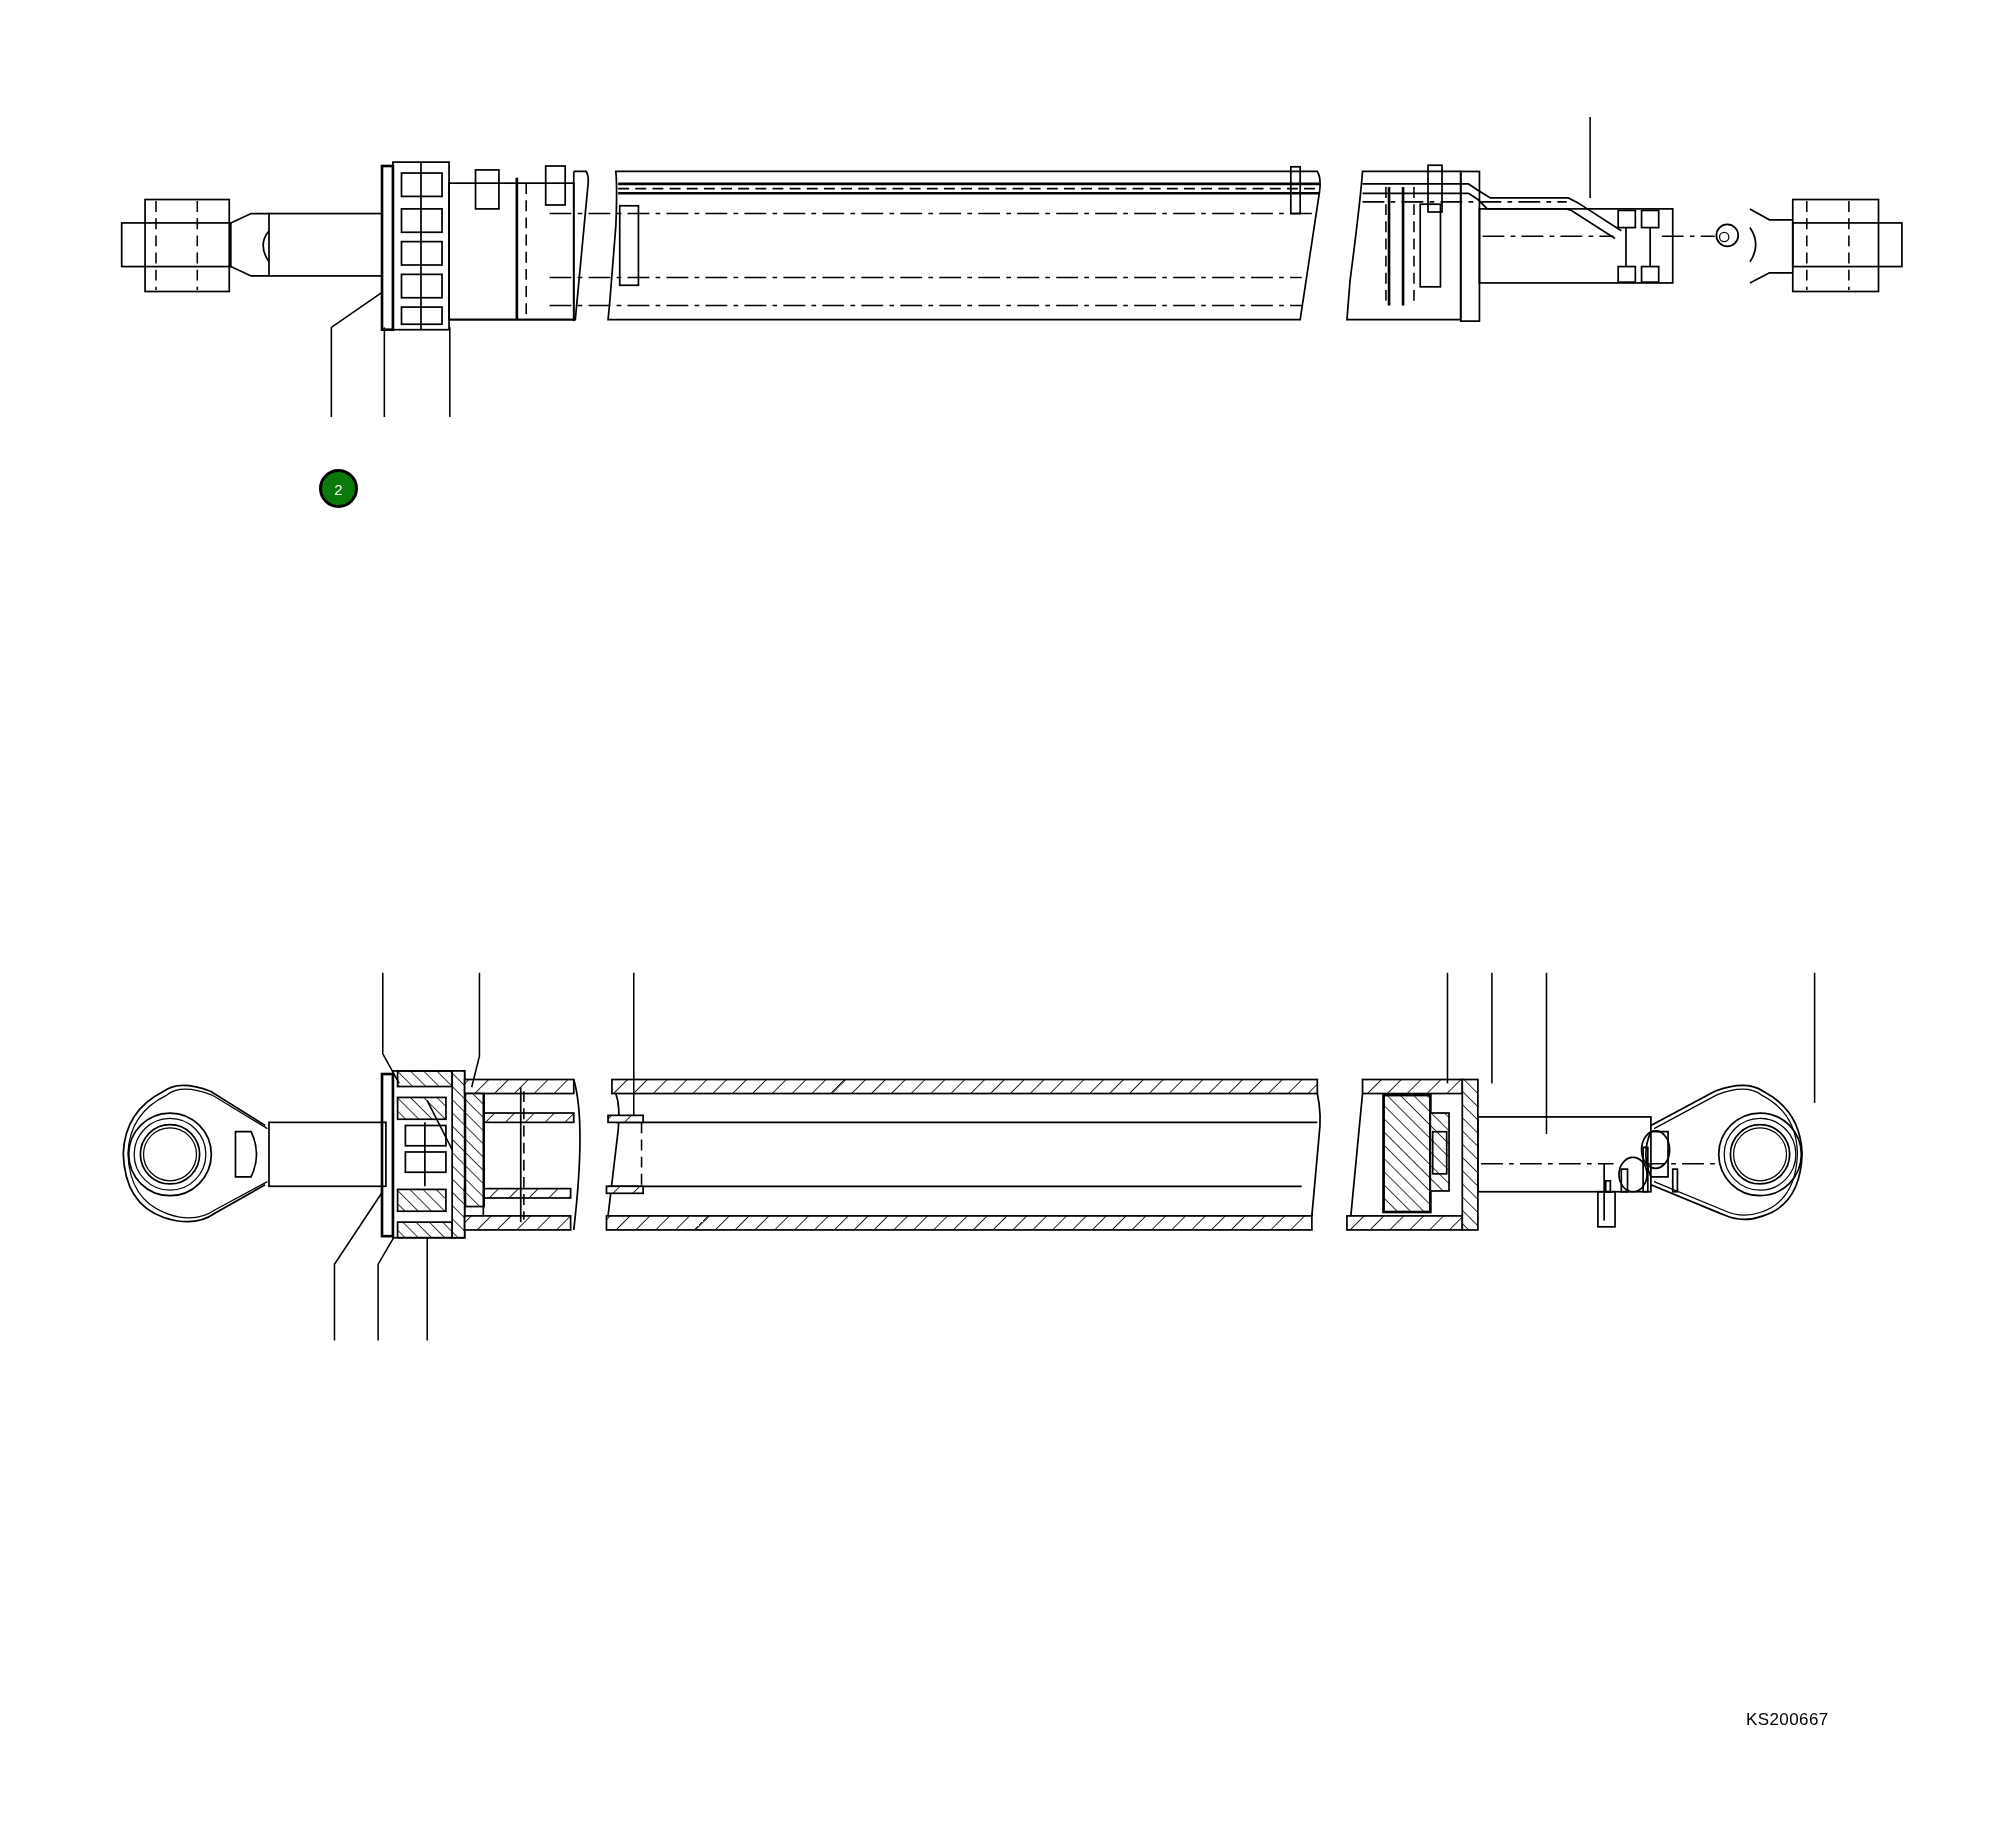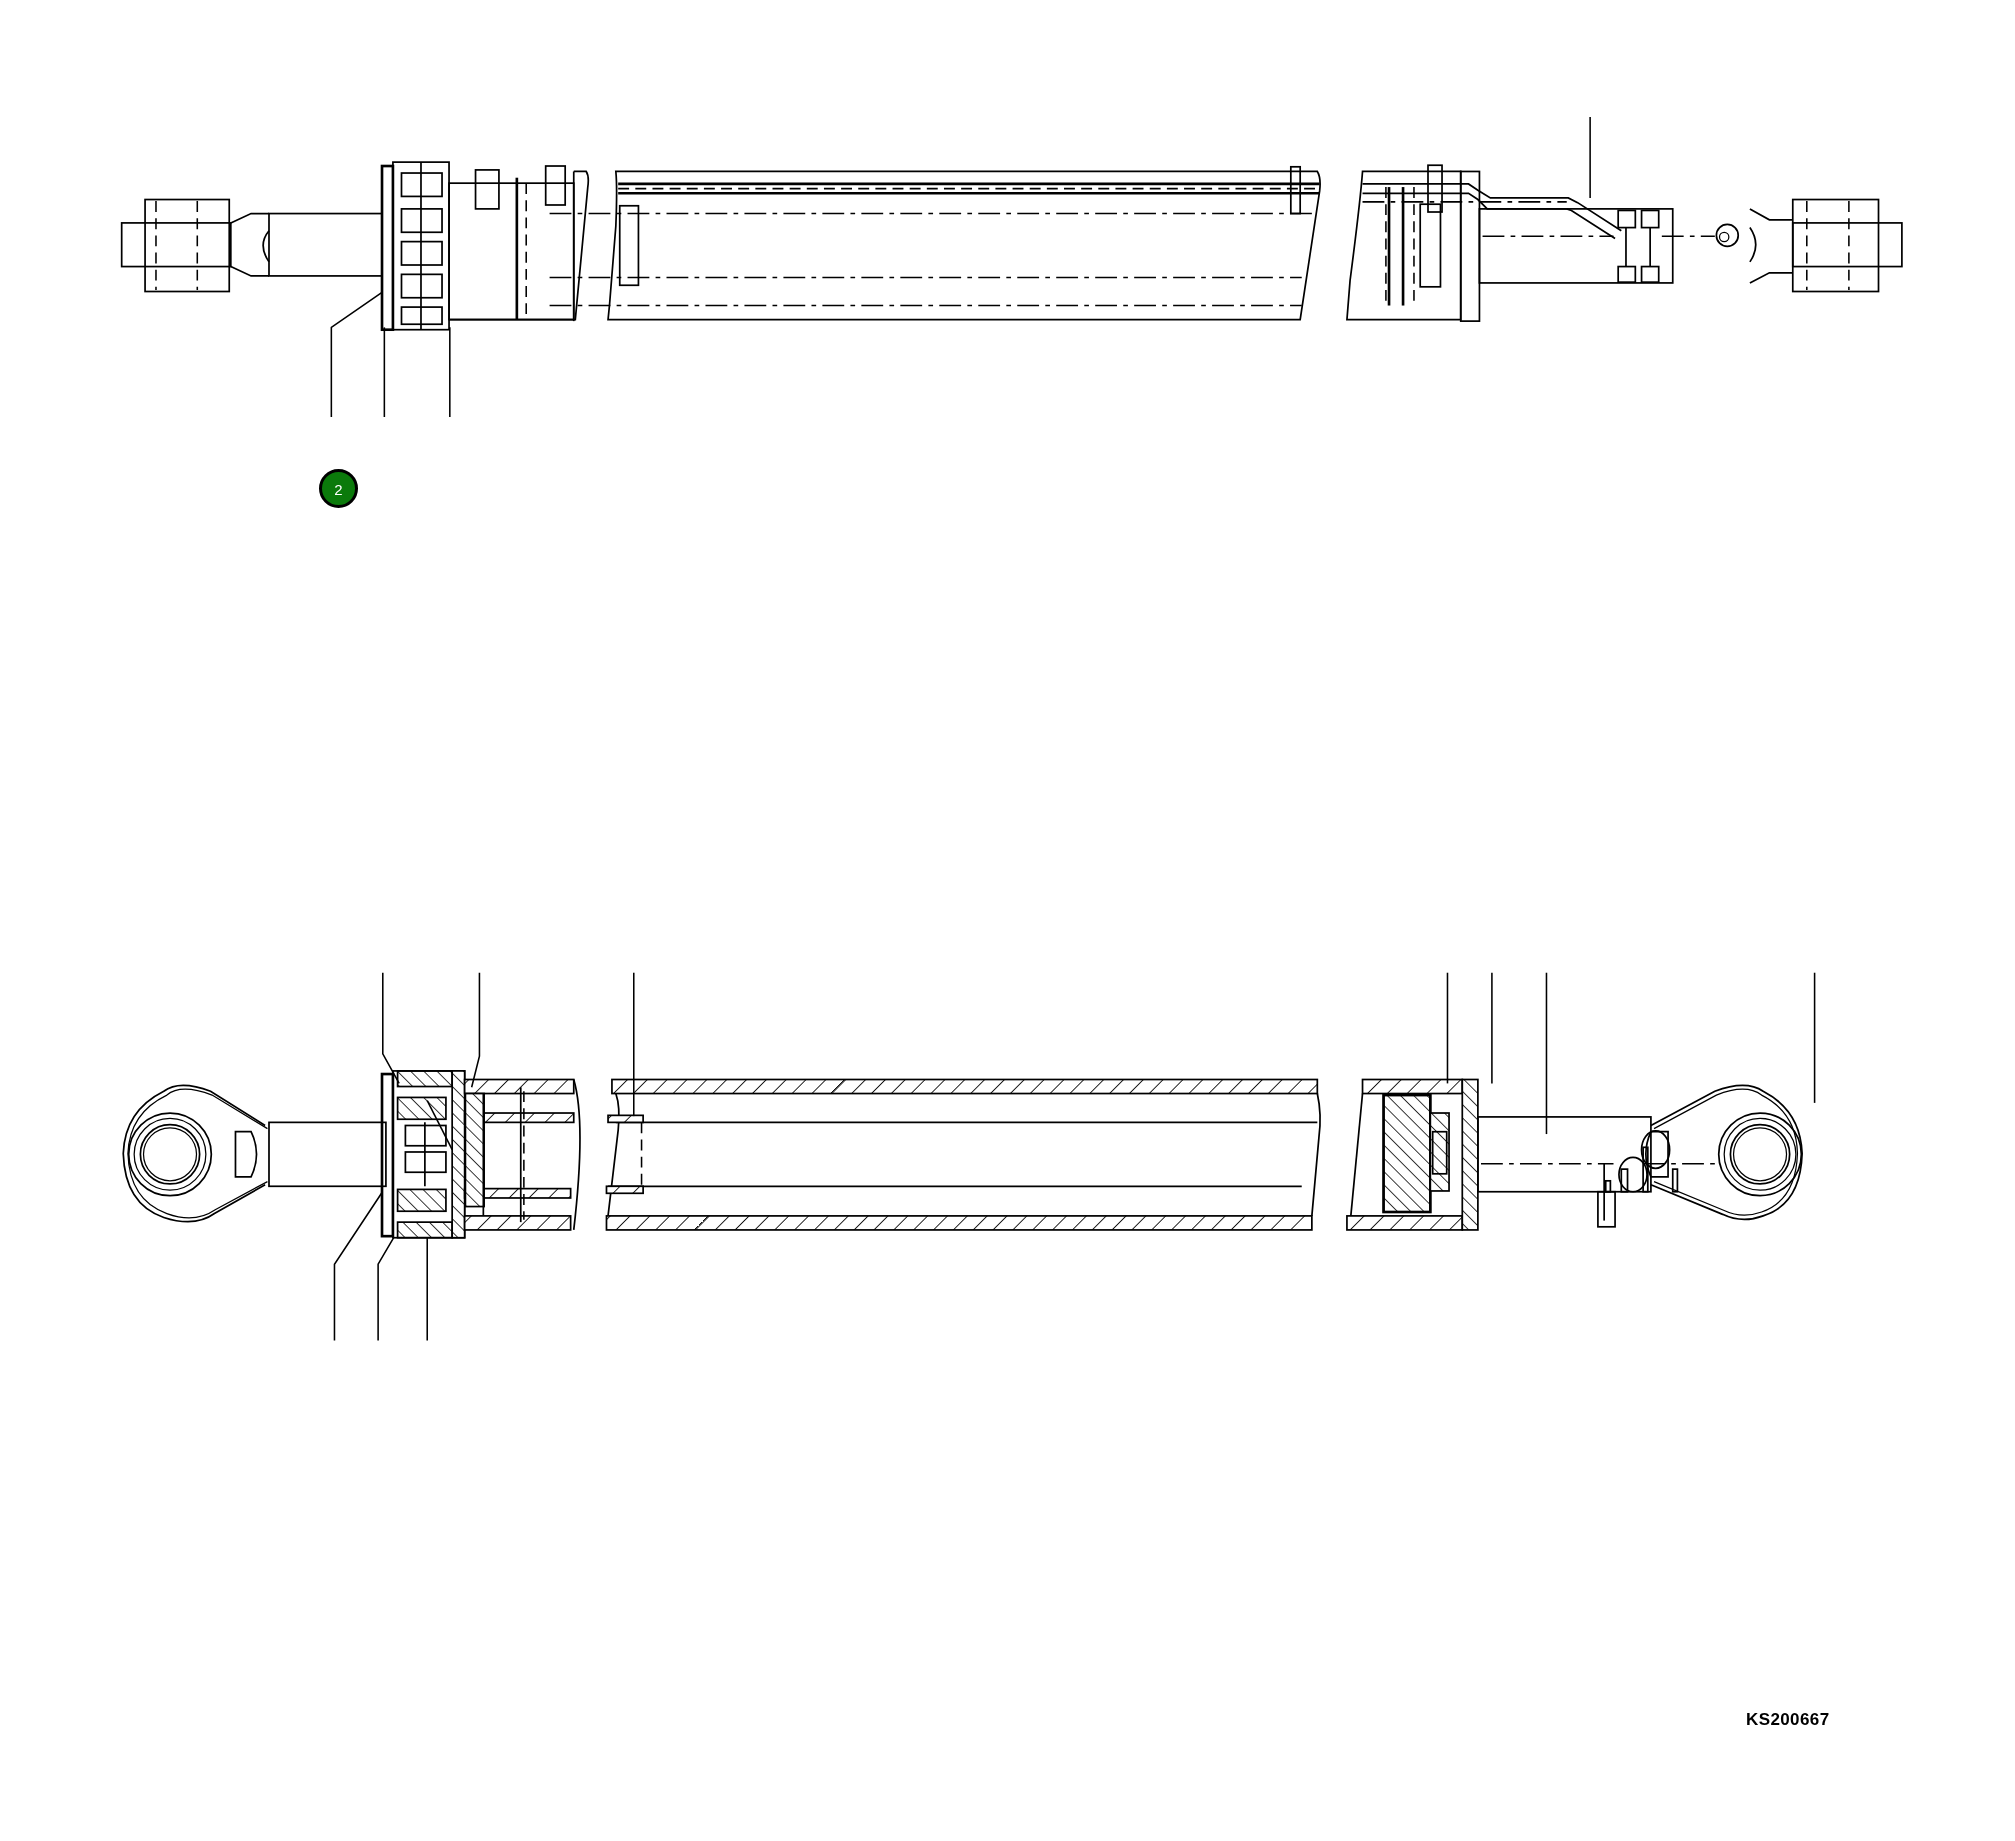--- a/index.html
+++ b/index.html
@@ -9,21 +9,21 @@
   .thin { stroke:#000; stroke-width:1.6; fill:none; }
   .thick { stroke:#000; stroke-width:3.4; fill:none; }
   .dash { stroke:#000; stroke-width:2; fill:none; stroke-dasharray:28 8 6 8; }
   .hid { stroke:#000; stroke-width:2; fill:none; stroke-dasharray:14 8; }
   .lead { stroke:#000; stroke-width:2; fill:none; }
   .hatch { fill:url(#hatch45); stroke:#000; stroke-width:2.2; }
   .hatch2 { fill:url(#hatch135); stroke:#000; stroke-width:2.2; }
   .badge { position:absolute; left:319px; top:469px; width:39px; height:39px; border-radius:50%;
            background:#0b7a0b; border:3.1px solid #000; box-sizing:border-box; color:#ffffff;
            font-size:15px; display:flex; align-items:center; justify-content:center; padding-top:2.3px; cursor:pointer; }
-  .ref { position:absolute; left:1746px; top:1710px; font-size:17px; font-weight:bold; color:#000; letter-spacing:0.4px; }
+  .ref { position:absolute; left:1746px; top:1710px; font-size:17px; font-weight:normal; color:#000; letter-spacing:0.4px; }
 </style>
 </head>
 <body>
 
 <svg id="drawing" viewBox="0 0 2585 2362" xmlns="http://www.w3.org/2000/svg">
   <defs>
     <pattern id="hatch45" patternUnits="userSpaceOnUse" width="18" height="18" patternTransform="rotate(45)">
       <rect width="18" height="18" fill="#fff"></rect>
       <line x1="0" y1="0" x2="0" y2="18" stroke="#000" stroke-width="2.2"></line>
     </pattern>

